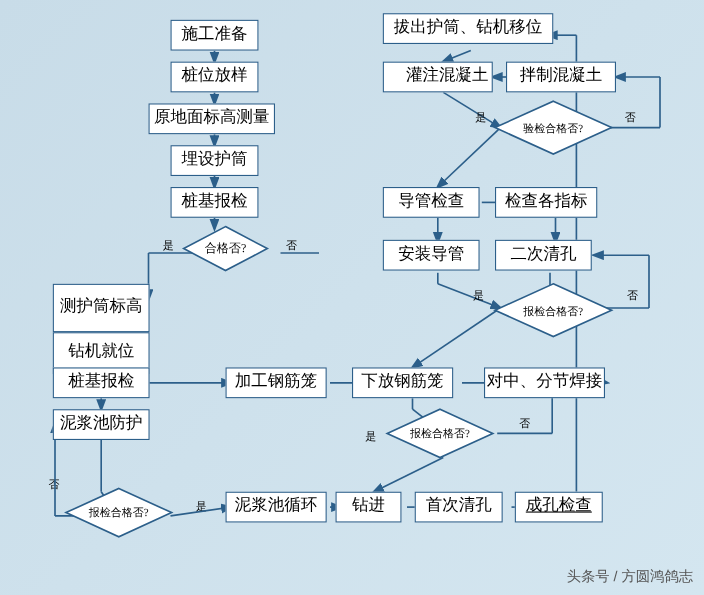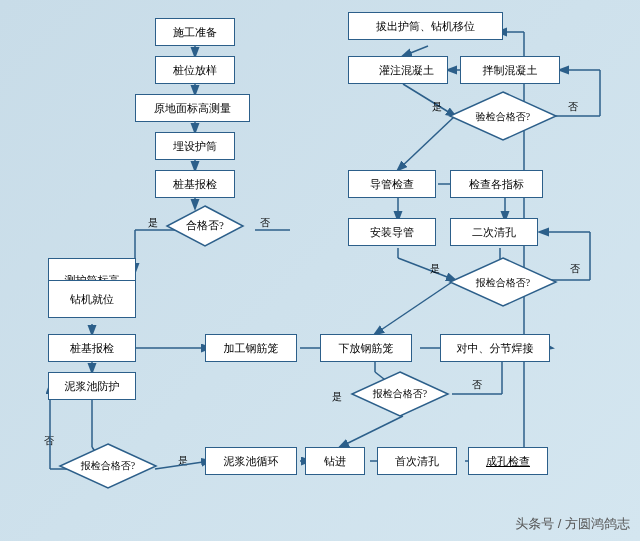--- a/index.html
+++ b/index.html
@@ -22,21 +22,21 @@
 
     
     .box {
       position: absolute;
       border: 1.5px solid #2c5f8a;
       background: white;
       display: flex;
       align-items: center;
       justify-content: center;
       text-align: center;
-      font-size: 11px;
+      font-size: 15px;
       color: #000;
       line-height: 1.3;
     }
 
     
     .svg-overlay {
       position: absolute;
       top: 0;
       left: 0;
       width: 640px;
@@ -175,21 +175,21 @@
     <svg width="80" height="44">
       <polygon points="40,2 78,22 40,42 2,22" fill="white" stroke="#2c5f8a" stroke-width="1.5"></polygon>
       <text x="40" y="25" text-anchor="middle" font-size="11" fill="#000">合格否?</text>
     </svg>
   </div>
 
   <div class="box" style="left:48px;top:258px;width:88px;height:44px;">
     <span>测护筒标高</span>
   </div>
 
-  <div class="box" style="left:48px;top:280px;width:88px;height:38px;">
+  <div class="box" style="left:48px;top:302px;width:88px;height:38px;">
     <span>钻机就位</span>
   </div>
 
   <div class="box" style="left:48px;top:334px;width:88px;height:28px;">
     <span>桩基报检</span>
   </div>
 
   <div class="box" style="left:48px;top:372px;width:88px;height:28px;">
     <span>泥浆池防护</span>
   </div>

